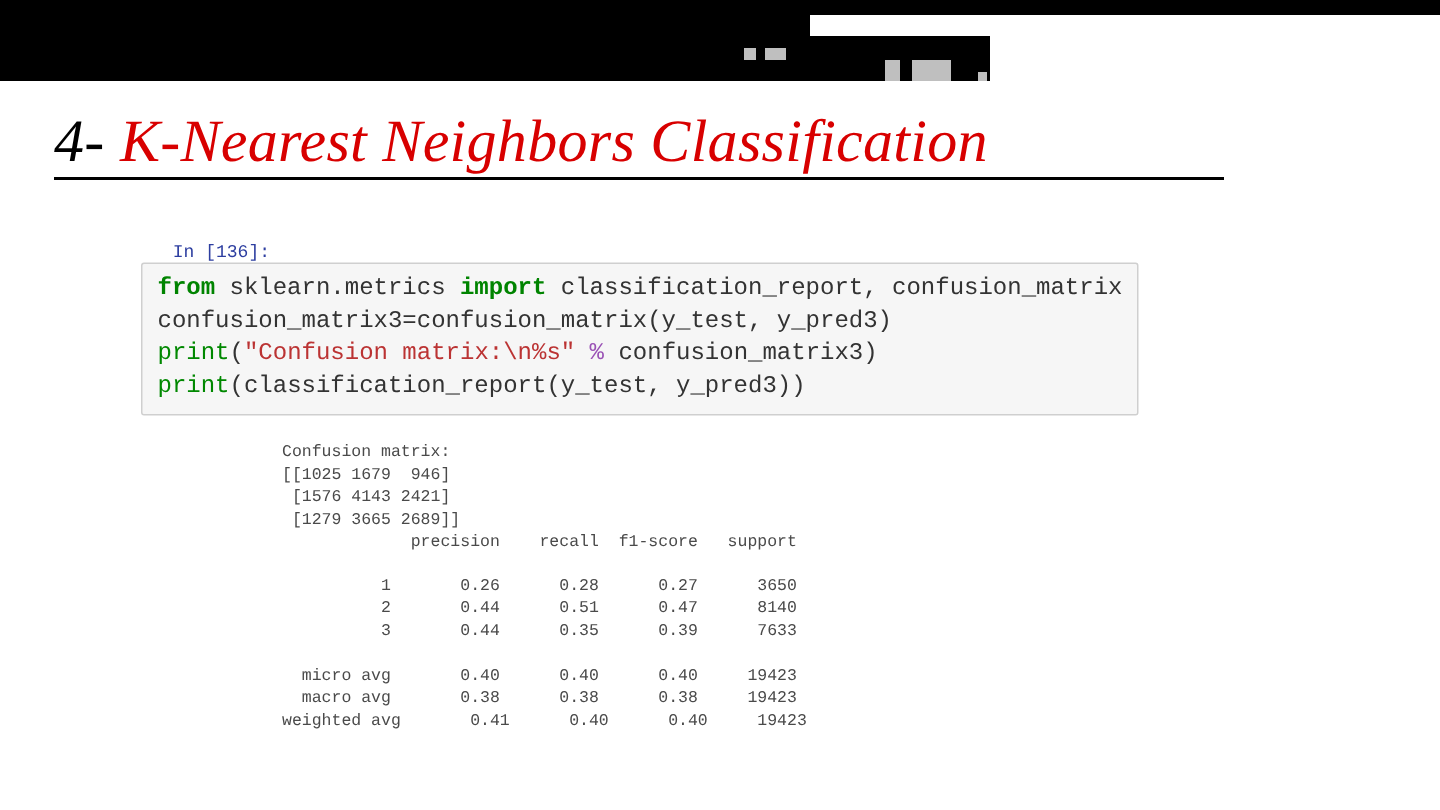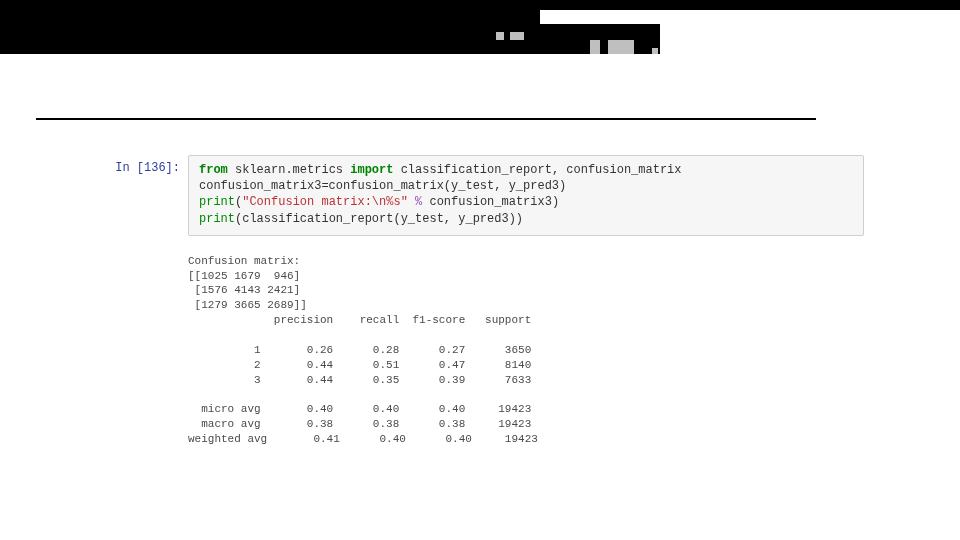--- a/index.html
+++ b/index.html
@@ -79,38 +79,39 @@
   .notebook {
     position: absolute;
     top: 155px;
     left: 94px;
     width: 770px;
   }
 
   .cell-row {
     display: flex;
     align-items: flex-start;
+    flex-direction: column;
   }
   .prompt {
     width: 86px;
     font-family: Consolas, "Courier New", monospace;
     font-size: 12px;
     color: #2d3ea0;
     text-align: right;
     padding: 6px 8px 0 0;
     flex-shrink: 0;
   }
   .code-block {
     flex: 1;
     border: 1px solid #cfcfcf;
     background: #f6f6f6;
     border-radius: 2px;
     padding: 6px 10px 8px 10px;
     font-family: Consolas, "Courier New", monospace;
-    font-size: 12px;
+    font-size: 16px;
     line-height: 1.35;
     color: #333333;
     white-space: pre;
   }
   .kw   { color: #008400; font-weight: bold; }
   .kw2  { color: #008400; font-weight: bold; }
   .fn   { color: #008800; }
   .str  { color: #bb3333; }
   .op   { color: #9a52b5; }
 
@@ -133,20 +134,23 @@
   <div class="topbar">
     <div class="step2"></div>
     <div class="step1"></div>
   </div>
   <div class="accent acc-a"></div>
   <div class="accent acc-b"></div>
   <div class="accent acc-c"></div>
   <div class="accent acc-d"></div>
   <div class="accent acc-e"></div>
 
+  <div class="title">
+    <span class="num">4- </span><span class="text">K-Nearest Neighbors Classification</span>
+  </div>
   <div class="title-underline"></div>
 
   <div class="notebook">
     <div class="cell-row">
       <div class="prompt">In [136]:</div>
       <div class="code-block"><span class="kw">from</span><span> sklearn.metrics </span><span class="kw2">import</span><span> classification_report, confusion_matrix</span>
 <span>confusion_matrix3=confusion_matrix(y_test, y_pred3)</span>
 <span class="fn">print</span><span>(</span><span class="str">"Confusion matrix:\n%s"</span><span> </span><span class="op">%</span><span> confusion_matrix3)</span>
 <span class="fn">print</span><span>(classification_report(y_test, y_pred3))</span></div>
     </div>

